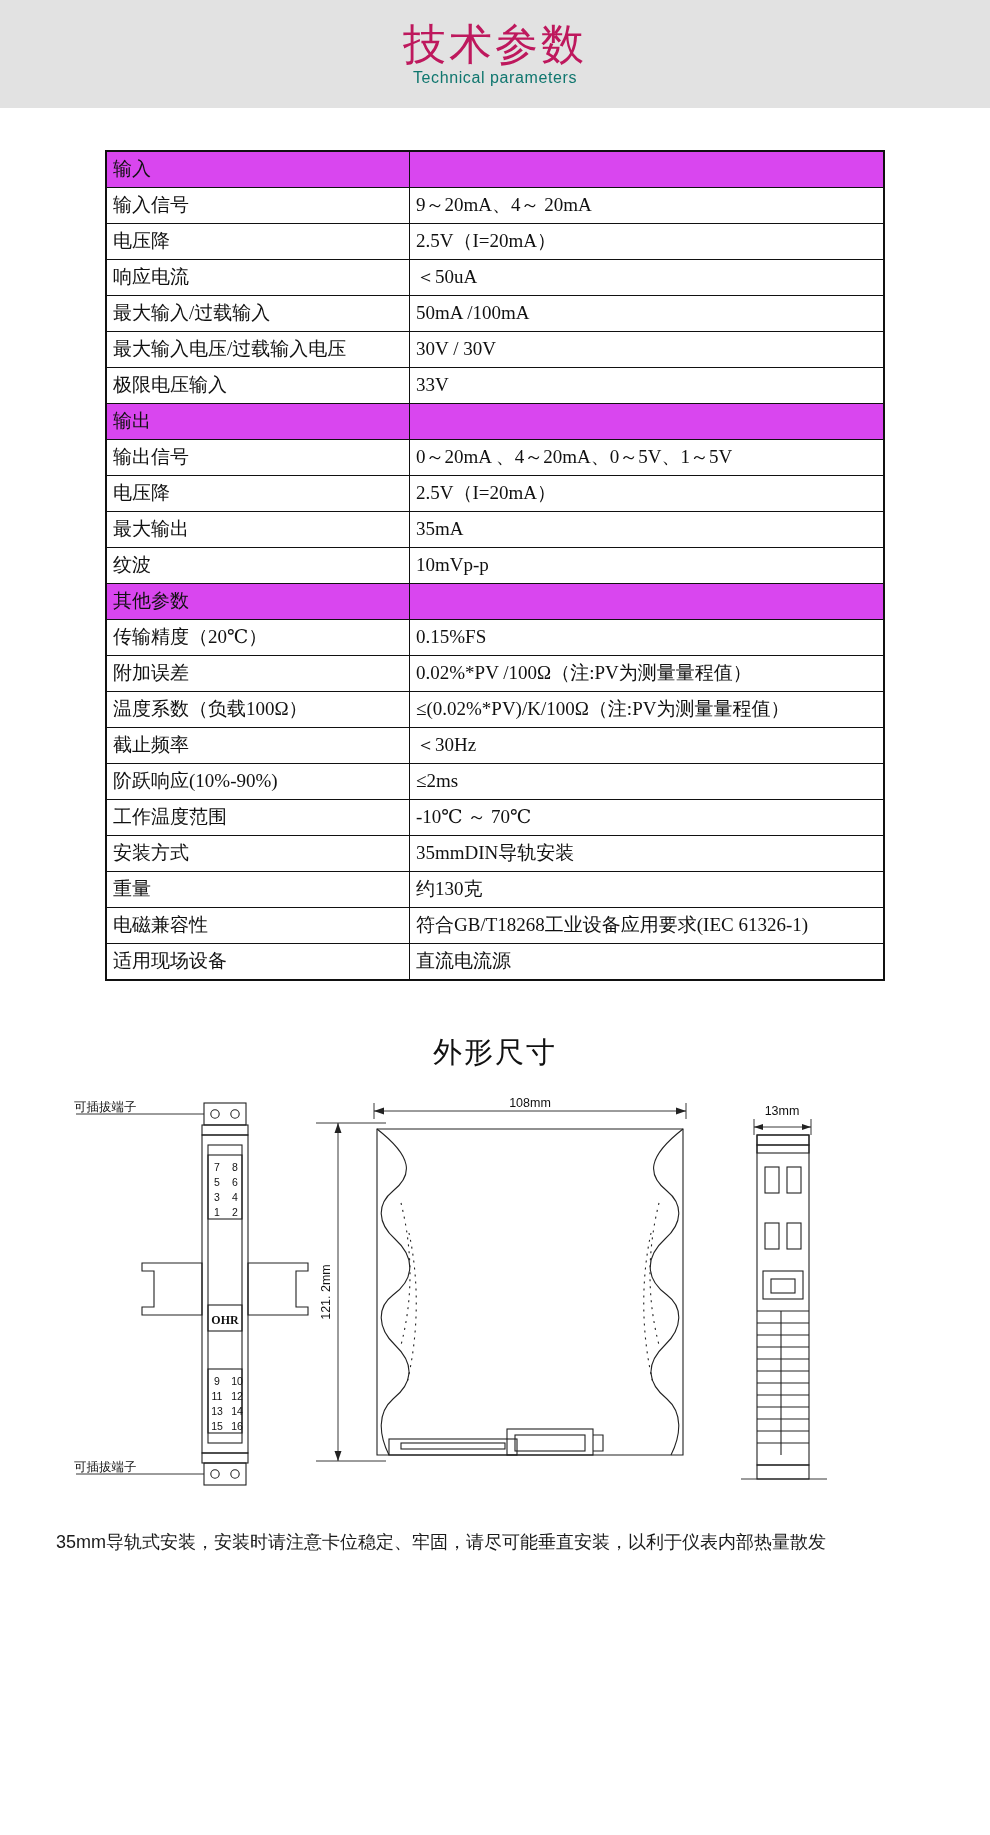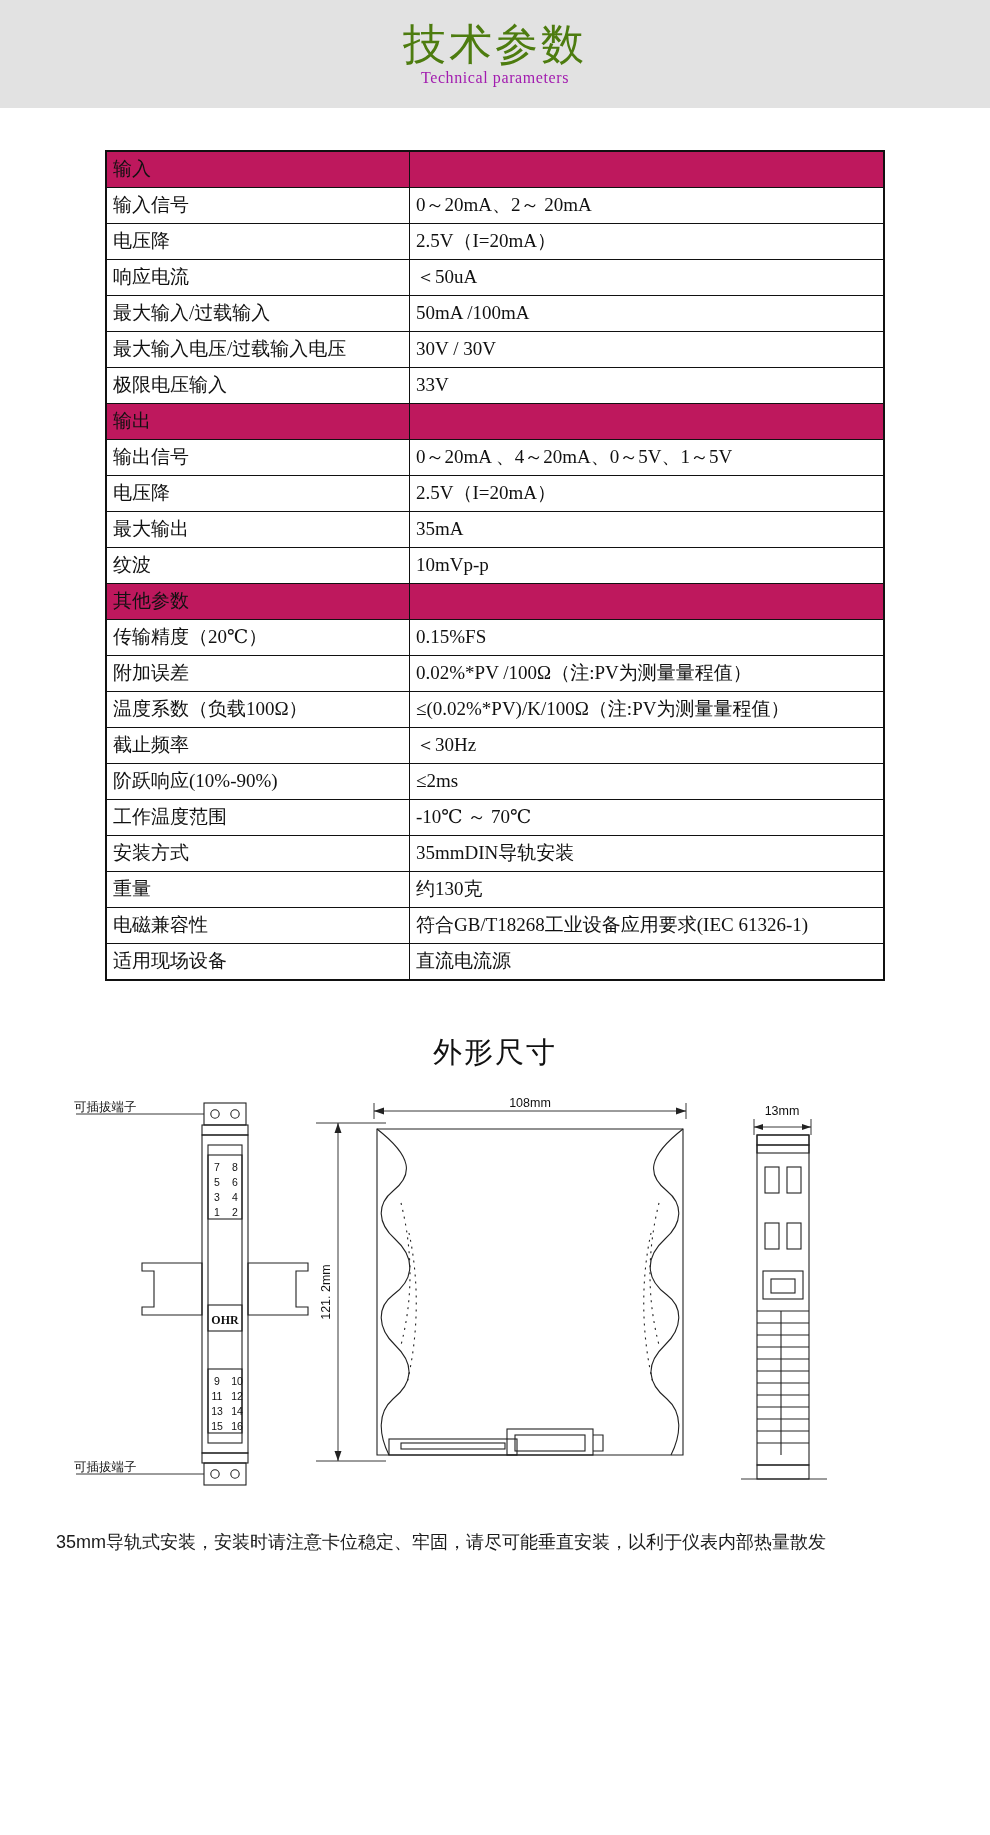--- a/index.html
+++ b/index.html
@@ -24,28 +24,28 @@
     background: #e2e2e2;
     display: flex;
     flex-direction: column;
     align-items: center;
     justify-content: center;
   }
   .banner-cn {
     font-family: "Liberation Sans", sans-serif;
     font-size: 43px;
     letter-spacing: 3px;
-    color: #4d7c0f;
+    color: #be185d;
     line-height: 1.08;
     font-weight: 400;
   }
   .banner-en {
-    font-family: Liberation Serif, serif;
+    font-family: Liberation Sans, sans-serif;
     font-size: 16px;
-    color: #a21caf;
+    color: #0f766e;
     letter-spacing: 0.6px;
     margin-top: 2px;
   }
 
   
   .table-wrap {
     margin: 42px 0 0 0;
     display: flex;
     justify-content: center;
   }
@@ -59,21 +59,21 @@
     border: 1px solid #111;
     height: 31px;
     padding: 1px 6px 3px 6px;
     font-size: 19px;
     line-height: 1.12;
     vertical-align: middle;
     white-space: nowrap;
   }
   table.spec td.label { width: 290px; }
   table.spec tr.section td {
-    background: #be185d;
+    background: #d946ef;
   }
   table.spec tr.section td.label {
     font-weight: 400;
   }
   td.val-small { font-size: 18px; }
 
   
   .dim-title {
     text-align: center;
     font-family: "Liberation Sans", sans-serif;
@@ -111,21 +111,21 @@
 
   <div class="table-wrap">
     <table class="spec">
       <tbody id="spec-body">
           <tr class="section">
             <td class="label">输入</td>
             <td></td>
           </tr>
           <tr>
             <td class="label">输入信号</td>
-            <td>0～20mA、2～ 20mA</td>
+            <td>9～20mA、4～ 20mA</td>
           </tr>
           <tr>
             <td class="label">电压降</td>
             <td>2.5V（I=20mA）</td>
           </tr>
           <tr>
             <td class="label">响应电流</td>
             <td>＜50uA</td>
           </tr>
           <tr>

